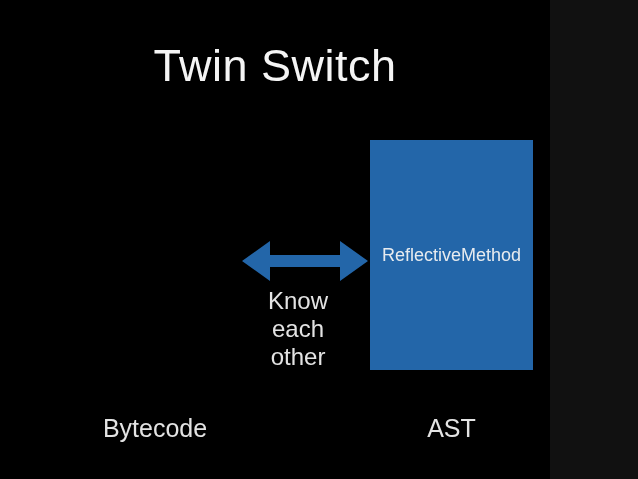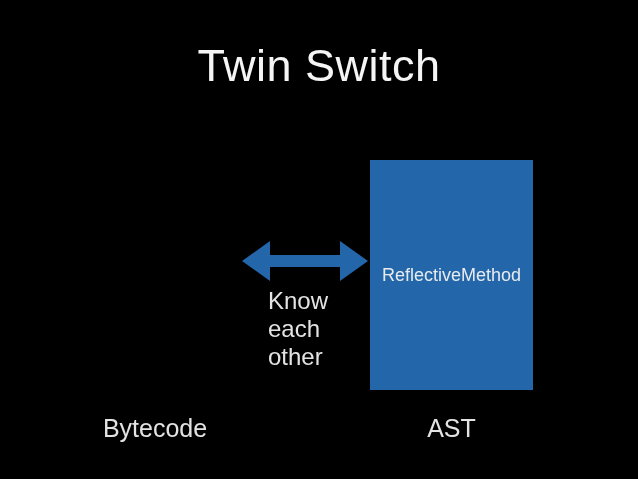--- a/index.html
+++ b/index.html
@@ -8,21 +8,21 @@
     --title-color: #f5f5f5;
     --label-color: #e7ebef;
     --caption-color: #e3e3e3;
   }
   * { margin: 0; padding: 0; box-sizing: border-box; }
   html, body { background: #111; }
   body { font-family: "Liberation Sans", "DejaVu Sans", sans-serif; }
 
   .slide {
     position: relative;
-    width: 638px;
+    width: 550px;
     height: 479px;
     background: var(--background);
     overflow: hidden;
   }
 
   .title {
     position: absolute;
     top: 40px;
     left: 0;
     width: 100%;
@@ -34,21 +34,21 @@
   }
 
   .box {
     position: absolute;
     background: var(--box-blue);
     display: flex;
     align-items: center;
     justify-content: center;
   }
   .box-left  { left: 73px;  top: 147px; width: 164px; height: 231px; }
-  .box-right { left: 370px; top: 160px; width: 163px; height: 230px; }
+  .box-right { left: 370px; top: 140px; width: 163px; height: 230px; }
 
   .box-label {
     font-size: 18px;
     font-weight: 300;
     color: var(--label-color);
     white-space: nowrap;
   }
 
   .arrow {
     position: absolute;
@@ -61,20 +61,21 @@
 
   .arrow-caption {
     position: absolute;
     left: 268px;
     top: 287px;
     font-size: 24px;
     font-weight: 300;
     line-height: 28px;
     color: var(--caption-color);
     white-space: pre-line;
+    text-align: center;
   }
 
   .caption {
     position: absolute;
     top: 414px;
     text-align: center;
     font-size: 25px;
     font-weight: 300;
     color: var(--caption-color);
   }

